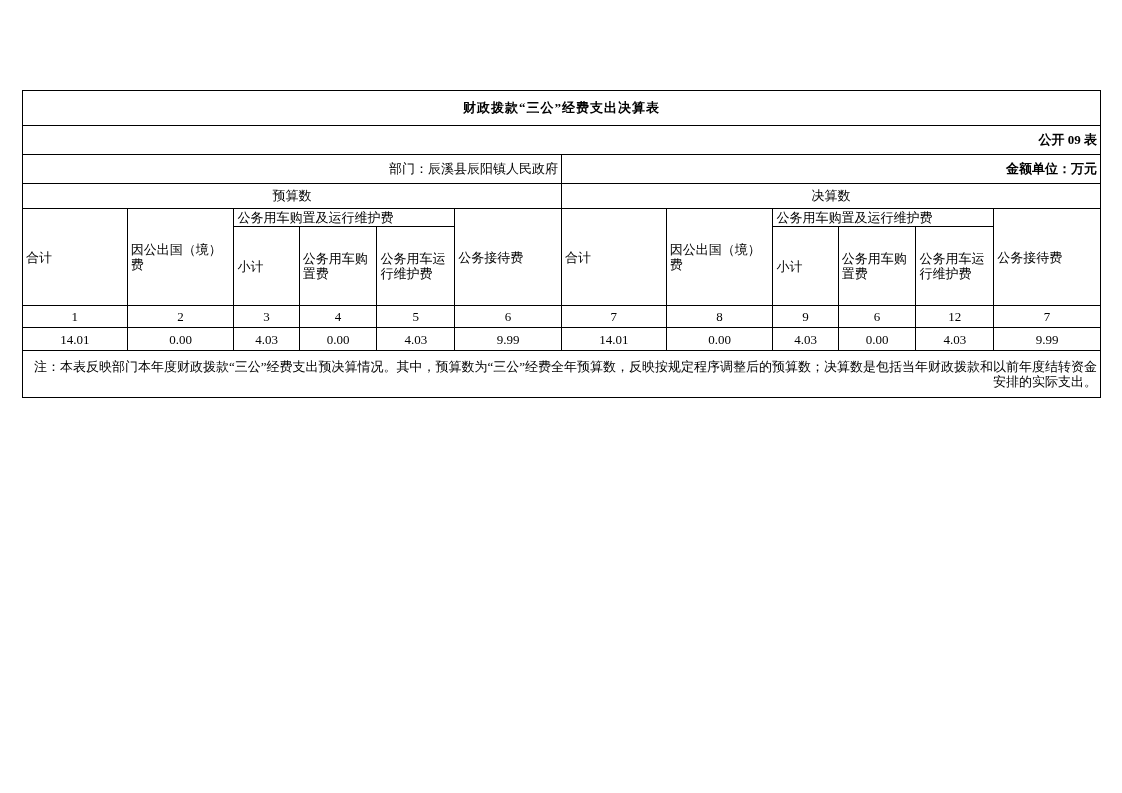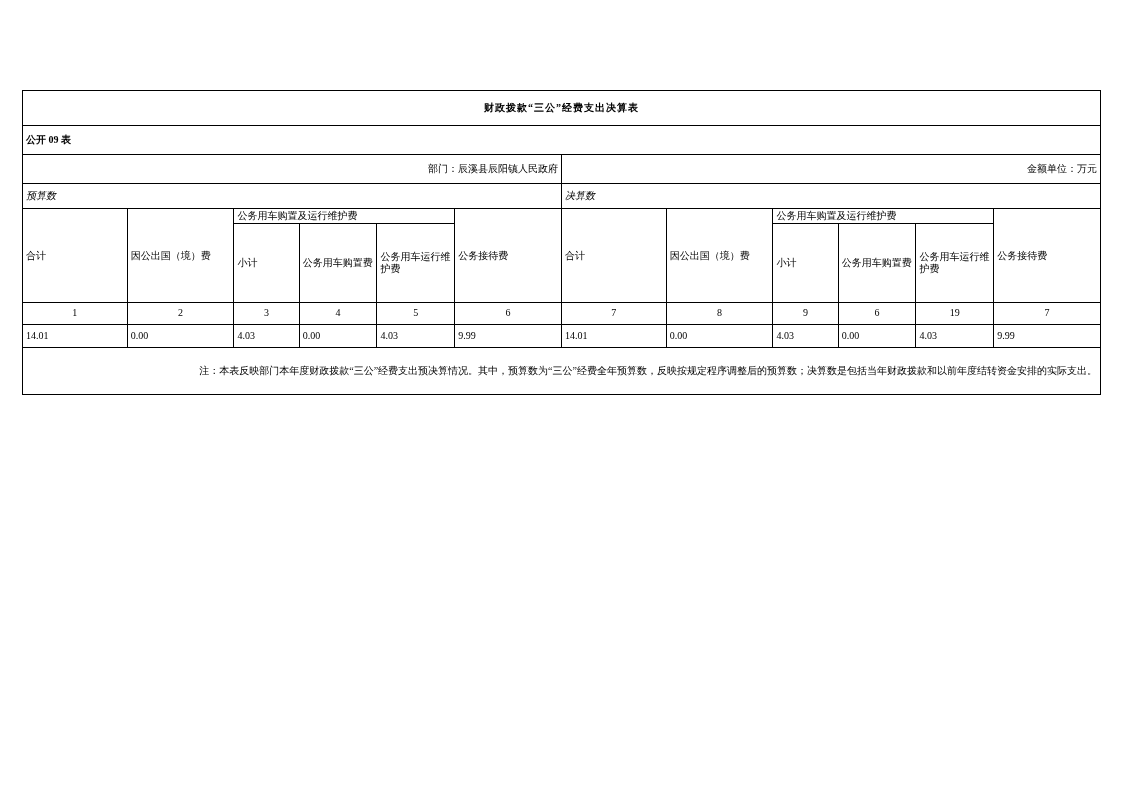--- a/index.html
+++ b/index.html
@@ -25,73 +25,73 @@
     position: absolute;
     left: 22px;
     top: 90px;
     width: 1079px;
     border-collapse: collapse;
     table-layout: fixed;
   }
   table.sheet td {
     border: 1px solid #000000;
     padding: 1px 3px;
-    font-size: 10px;
+    font-size: 13px;
     line-height: 1.18;
     vertical-align: middle;
     font-family: "Liberation Serif", "DejaVu Serif", serif;
   }
   .title-cell {
     text-align: center;
     font-size: 19px;
     font-weight: bold;
     height: 32px;
     letter-spacing: 1px;
   }
   .pub-no {
-    text-align: left;
+    text-align: right;
     font-weight: bold;
     font-size: 14px;
     height: 26px;
     padding-right: 6px;
   }
   .dept {
     text-align: right;
     font-size: 14px;
     height: 26px;
     padding-left: 6px;
   }
   .unit {
     text-align: right;
     font-size: 14px;
     height: 26px;
     padding-right: 6px;
+    font-weight: bold;
   }
   .grp {
-    text-align: left;
+    text-align: center;
     font-size: 14px;
     height: 22px;
-    font-style: italic;
   }
   .hdr {
     text-align: left;
     font-size: 13px;
     line-height: 1.15;
   }
   .hdr.tall {
     height: 76px;
   }
   .numrow td {
     text-align: center;
     font-size: 13px;
     height: 19px;
     font-family: "Liberation Sans", sans-serif;
   }
   .datarow td {
-    text-align: left;
+    text-align: center;
     font-size: 13px;
     height: 20px;
     padding-right: 6px;
     font-family: "Liberation Sans", sans-serif;
   }
   .note {
     text-align: right;
     font-size: 14px;
     line-height: 1.5;
     padding: 4px 8px 6px 8px;
@@ -155,21 +155,21 @@
         <td>1</td>
         <td>2</td>
         <td>3</td>
         <td>4</td>
         <td>5</td>
         <td>6</td>
         <td>7</td>
         <td>8</td>
         <td>9</td>
         <td>6</td>
-        <td>19</td>
+        <td>12</td>
         <td>7</td>
       </tr>
       <tr class="datarow">
         <td>14.01</td>
         <td>0.00</td>
         <td>4.03</td>
         <td>0.00</td>
         <td>4.03</td>
         <td>9.99</td>
         <td>14.01</td>

